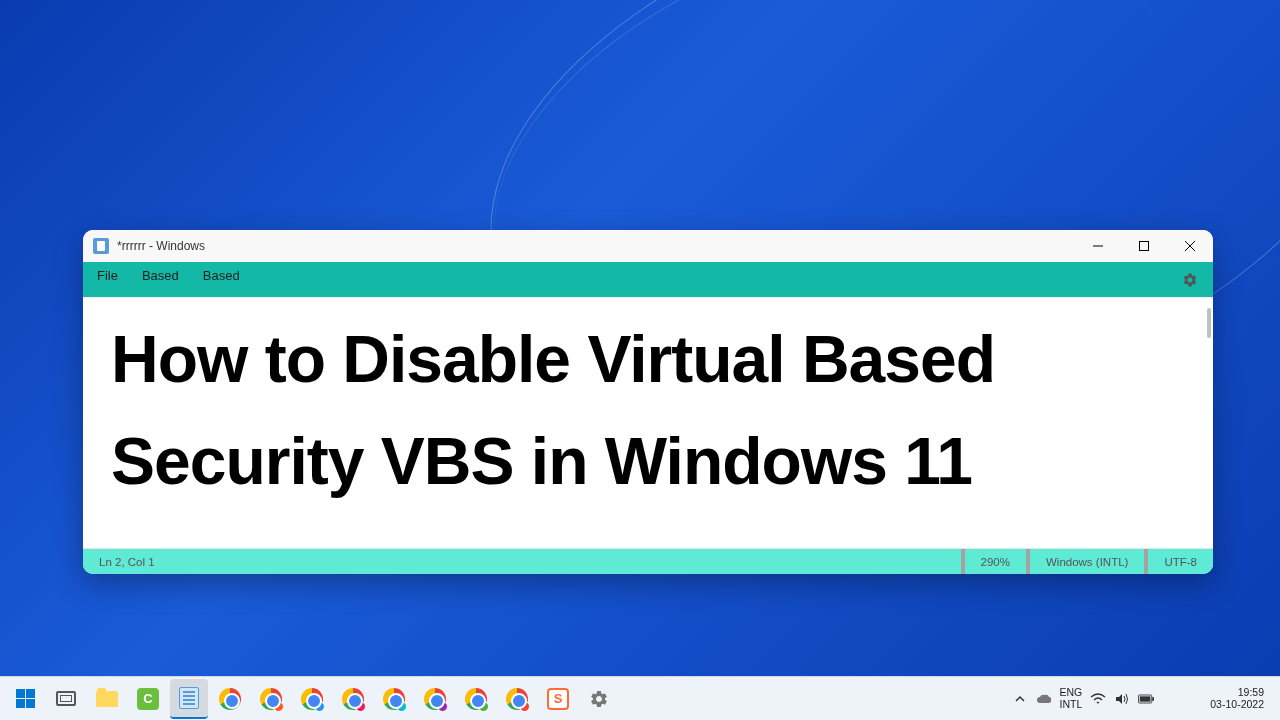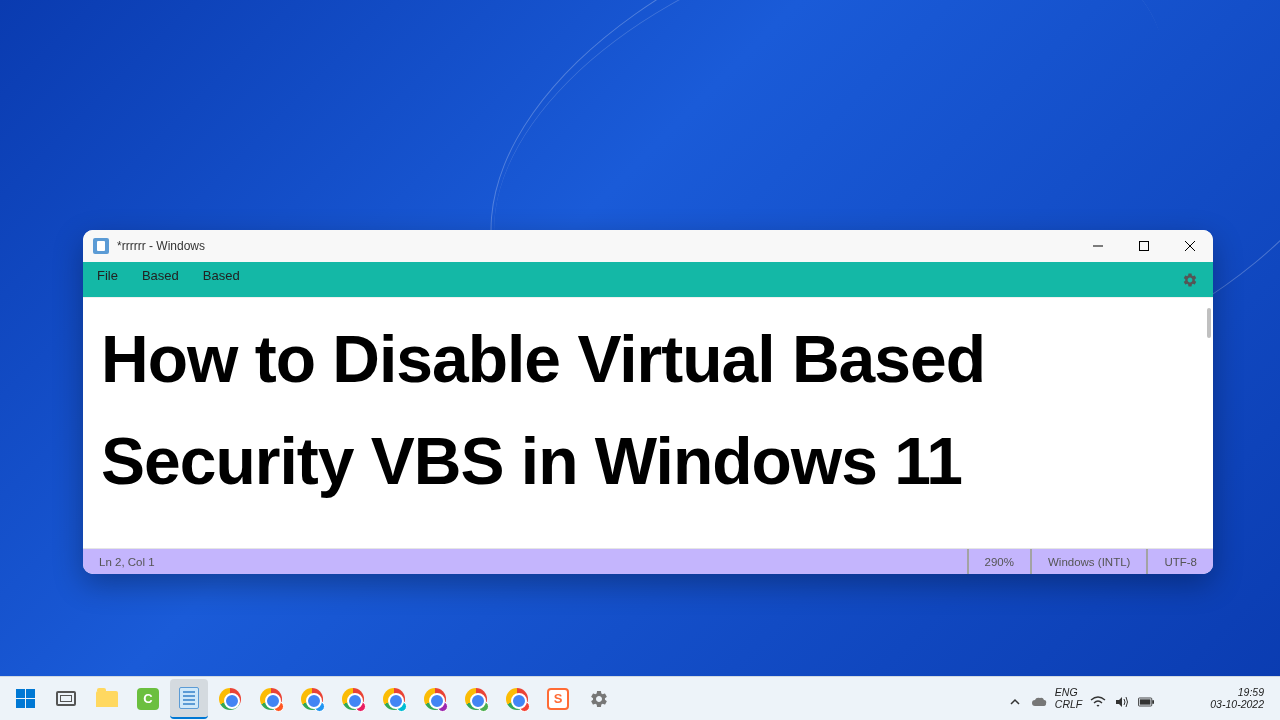--- a/index.html
+++ b/index.html
@@ -108,21 +108,21 @@
     width: 26px; height: 26px;
     display: flex;
     align-items: center;
     justify-content: center;
     border-radius: 4px;
     cursor: pointer;
     color: #555;
   }
   .editor {
     flex: 1;
-    padding: 10px 18px;
+    padding: 10px 28px;
     overflow: hidden;
     position: relative;
   }
   .editor-text {
     font-family: "Arial Black", Impact, "Arial Narrow", sans-serif;
     font-weight: 900;
     font-stretch: condensed;
     font-size: 66px;
     line-height: 1.55;
     color: #000;
@@ -134,34 +134,34 @@
     position: absolute;
     right: 2px;
     top: 10px;
     width: 4px;
     height: 30px;
     background: #c0c0c0;
     border-radius: 2px;
   }
   .statusbar {
     height: 26px;
-    background: #c4b5fd;
+    background: #5eead4;
     border-top: 1px solid #e5e5e5;
     display: flex;
     align-items: center;
     font-size: 11.5px;
     color: #555;
   }
   .status-left { padding-left: 16px; flex: 1; }
   .status-cell {
     padding: 0 16px;
     height: 100%;
     display: flex;
     align-items: center;
-    border-left: 2px solid #a3a3a3;
+    border-left: 4px solid #a3a3a3;
     min-width: 60px;
   }
 
   
   .taskbar {
     position: absolute;
     bottom: 0; left: 0; right: 0;
     height: 44px;
     background: #edf3f9;
     border-top: 1px solid #d0d9e2;
@@ -185,21 +185,21 @@
   .explorer-icon::before { content:""; position:absolute; top:-3px; left:1px; width:9px; height:3px; background:#ffd860; border-radius:2px 2px 0 0; }
   .chrome-base { position:relative; width:22px; height:22px; border-radius:50%; background: conic-gradient(#ea4335 0 120deg, #34a853 120deg 240deg, #fbbc05 240deg 360deg); }
   .chrome-base::after { content:""; position:absolute; top:5px; left:5px; width:12px; height:12px; background:#4285f4; border:2px solid #fff; border-radius:50%; }
   .chrome-badge { position:absolute; bottom:-2px; right:-2px; width:11px; height:11px; border-radius:50%; border:1.5px solid #fff; }
   .camtasia-icon { width:22px; height:22px; background:#6bbf3f; border-radius:4px; display:flex; align-items:center; justify-content:center; color:#fff; font-weight:bold; font-size:13px; }
   .notepad-tb-icon { width:20px; height:22px; background:#cfe8f9; border:1px solid #5b9bd5; border-radius:2px; position:relative; }
   .notepad-tb-icon::before { content:""; position:absolute; top:3px; left:3px; right:3px; height:2px; background:#5b9bd5; box-shadow: 0 4px #5b9bd5, 0 8px #5b9bd5, 0 12px #5b9bd5; }
   .snagit-icon { width:22px; height:22px; background:#fff; border:2px solid #ff6b35; border-radius:4px; display:flex; align-items:center; justify-content:center; color:#ff6b35; font-weight:bold; font-size:13px; }
   .gear-tb { color:#777; }
 
-  .tb-right { margin-left:auto; display:flex; align-items:flex-end; gap:8px; font-size:11px; color:#222; padding-right:10px;font-style:italic; }
+  .tb-right { margin-left:auto; display:flex; align-items:center; gap:8px; font-size:11px; color:#222; padding-right:10px; }
   .tray-icon { width:16px; height:16px; display:flex; align-items:center; justify-content:center; color:#333; }
   .lang { line-height:1.1; text-align:left; font-size:10.5px; }
   .clock { line-height:1.1; text-align:right; font-size:10.5px;margin-left:48px; }
 </style>
 </head>
 <body>
 
 <div class="bg-swoosh"></div>
 <div class="bg-swoosh2"></div>
 
@@ -327,21 +327,21 @@
           <path d="M1 7 L5 3 L9 7" fill="none" stroke="currentColor" stroke-width="1.5"></path>
         </svg>
     </div>
     <div class="tray-icon">
       <svg width="16" height="12" viewBox="0 0 16 12">
           <path d="M4 10 Q1 10 1 7 Q1 4 4 4 Q5 1 9 2 Q12 1 13 4 Q16 4 15 8 Q15 10 12 10 Z" fill="#777"></path>
         </svg>
     </div>
     <div class="lang">
       <div>ENG</div>
-      <div>CRLF</div>
+      <div>INTL</div>
     </div>
     <div class="tray-icon">
       <svg width="16" height="12" viewBox="0 0 16 12">
           <path d="M1 4 Q8 -2 15 4 M4 7 Q8 3 12 7 M7 10 Q8 9 9 10" fill="none" stroke="currentColor" stroke-width="1.3"></path>
         </svg>
     </div>
     <div class="tray-icon">
       <svg width="16" height="14" viewBox="0 0 16 14">
           <path d="M2 5 L5 5 L8 2 L8 12 L5 9 L2 9 Z" fill="currentColor"></path>
           <path d="M10 4 Q12 7 10 10 M12 2 Q15 7 12 12" fill="none" stroke="currentColor" stroke-width="1"></path>

